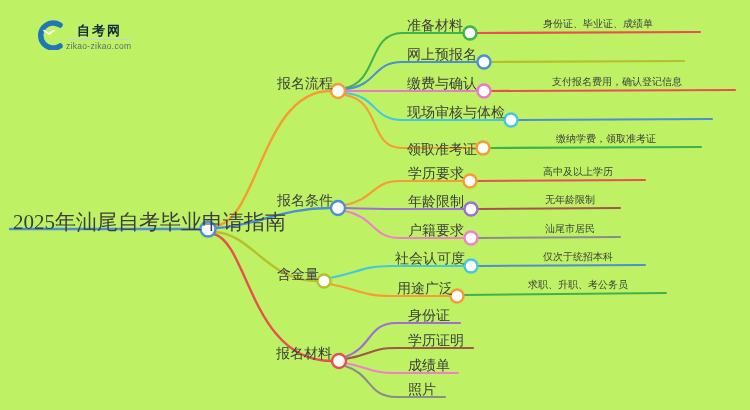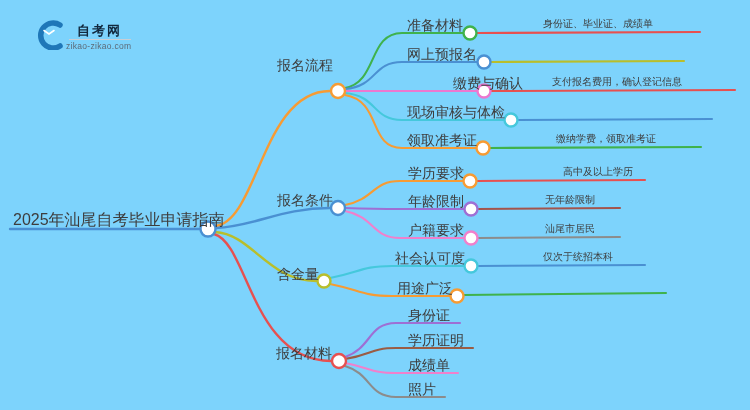--- a/index.html
+++ b/index.html
@@ -1,22 +1,22 @@
 <!DOCTYPE html>
 <html style="--ink: #3d3d3d; --orange: #f79b33; --blue: #4a90d2; --olive: #b9be2b; --red: #e75050; --green: #3fb24c; --cyan: #45c8dc; --magenta: #ec77cf; --pink: #f080cc; --purple: #9e6fd4; --maroon: #a3544c; --brown: #9a5c44; --gray: #8c8c8c; --logo-blue: #1f77b8; --logo-red: #e23c3c;"><head>
 <meta charset="utf-8">
 <style>
   html,body{margin:0;padding:0;background:#fff;}
-  #stage{position:relative;width:750px;height:410px;background:#7dd3fc;overflow:hidden;
+  #stage{position:relative;width:750px;height:410px;background:#bef264;overflow:hidden;
          font-family:"Liberation Sans","DejaVu Sans",sans-serif;}
   #edges{position:absolute;left:0;top:0;}
   .lbl{position:absolute;white-space:nowrap;color:var(--ink);line-height:1.1;}
   .node{font-size:14px;}
   .detail{font-size:10px;}
-  .title{font-size:16px;color:var(--ink);}
+  .title{font-size:21px;color:var(--ink);font-family:Liberation Serif, serif;}
   
   path,line{fill:none;stroke-linecap:round;}
   .w25{stroke-width:2.4;} .w22{stroke-width:2.1;}
   .orange{stroke:var(--orange);} .blue{stroke:var(--blue);} .olive{stroke:var(--olive);}
   .red{stroke:var(--red);} .green{stroke:var(--green);} .cyan{stroke:var(--cyan);}
   .magenta{stroke:var(--magenta);} .pink{stroke:var(--pink);} .purple{stroke:var(--purple);}
   .maroon{stroke:var(--maroon);} .brown{stroke:var(--brown);} .gray{stroke:var(--gray);}
   circle.n{fill:#fff;stroke-width:2.4;}
   
   #logo{position:absolute;left:33px;top:18px;width:110px;height:36px;}
@@ -93,42 +93,43 @@
     <circle cx="483" cy="148" r="6.5" class="n orange"></circle>
     <circle cx="470" cy="181" r="6.5" class="n orange"></circle>
     <circle cx="471" cy="209" r="6.5" class="n purple"></circle>
     <circle cx="471" cy="238" r="6.5" class="n pink"></circle>
     <circle cx="471" cy="266" r="6.5" class="n cyan"></circle>
     <circle cx="457" cy="296" r="6.5" class="n orange"></circle>
   </svg>
 
   <div class="lbl title" style="left:13px;top:211px;">2025年汕尾自考毕业申请指南</div>
 
-  <div class="lbl node" style="left:277px;top:58px;text-align:right;">报名流程</div>
+  <div class="lbl node" style="left:277px;top:76px;text-align:right;">报名流程</div>
   <div class="lbl node" style="left:407px;top:18px;">准备材料</div>
   <div class="lbl node" style="left:407px;top:47px;">网上预报名</div>
-  <div class="lbl node" style="left:407px;top:76px;margin-left:46px;">缴费与确认</div>
+  <div class="lbl node" style="left:407px;top:76px;">缴费与确认</div>
   <div class="lbl node" style="left:407px;top:105px;">现场审核与体检</div>
-  <div class="lbl node" style="left:407px;top:133px;">领取准考证</div>
+  <div class="lbl node" style="left:407px;top:142px;">领取准考证</div>
   <div class="lbl detail" style="left:543px;top:18px;">身份证、毕业证、成绩单</div>
   <div class="lbl detail" style="left:552px;top:76px;">支付报名费用，确认登记信息</div>
   <div class="lbl detail" style="left:556px;top:133px;">缴纳学费，领取准考证</div>
 
   <div class="lbl node" style="left:277px;top:193px;">报名条件</div>
   <div class="lbl node" style="left:408px;top:166px;">学历要求</div>
   <div class="lbl node" style="left:408px;top:194px;">年龄限制</div>
   <div class="lbl node" style="left:408px;top:223px;">户籍要求</div>
-  <div class="lbl detail" style="left:543px;top:166px;margin-left:20px;">高中及以上学历</div>
+  <div class="lbl detail" style="left:543px;top:166px;">高中及以上学历</div>
   <div class="lbl detail" style="left:545px;top:194px;text-align:right;">无年龄限制</div>
   <div class="lbl detail" style="left:545px;top:223px;">汕尾市居民</div>
 
   <div class="lbl node" style="left:277px;top:267px;">含金量</div>
   <div class="lbl node" style="left:395px;top:251px;">社会认可度</div>
   <div class="lbl node" style="left:397px;top:281px;">用途广泛</div>
   <div class="lbl detail" style="left:543px;top:251px;">仅次于统招本科</div>
+  <div class="lbl detail" style="left:528px;top:279px;">求职、升职、考公务员</div>
 
   <div class="lbl node" style="left:276px;top:346px;">报名材料</div>
   <div class="lbl node" style="left:408px;top:308px;">身份证</div>
   <div class="lbl node" style="left:408px;top:333px;">学历证明</div>
   <div class="lbl node" style="left:408px;top:358px;">成绩单</div>
   <div class="lbl node" style="left:408px;top:382px;">照片</div>
 
 </div>
 
 </body></html>

